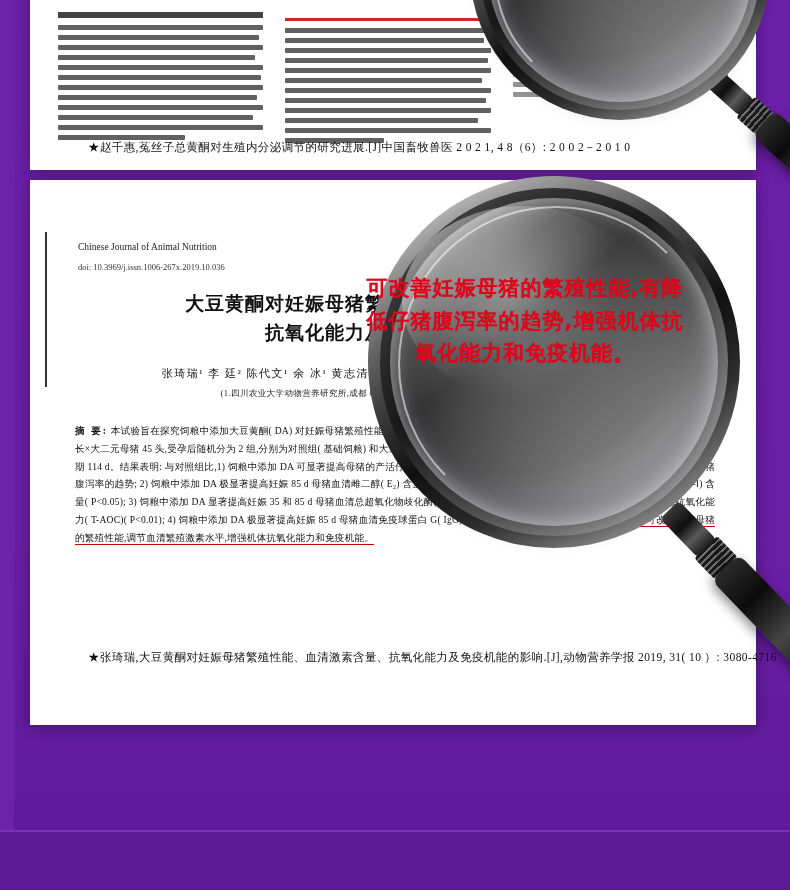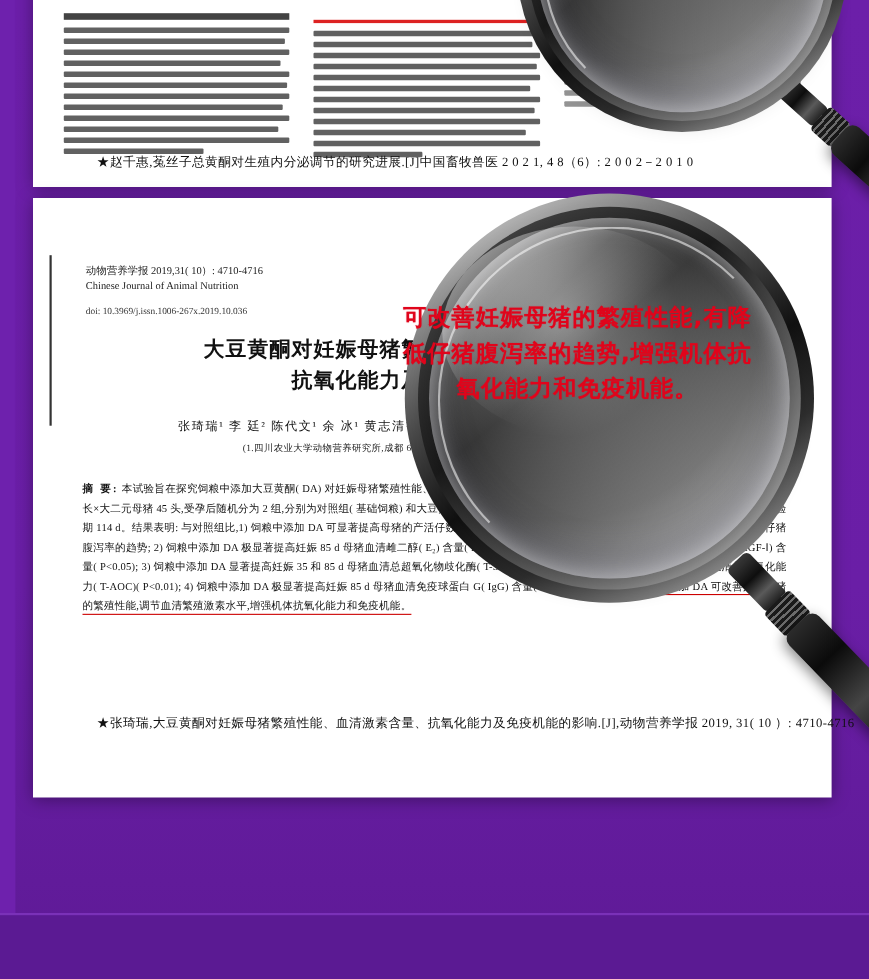--- a/index.html
+++ b/index.html
@@ -332,40 +332,39 @@
     </div>
   </div>
 </div>
 
 <div class="citation citation-1">★赵千惠,菟丝子总黄酮对生殖内分泌调节的研究进展.[J]中国畜牧兽医 2 0 2 1, 4 8（6）: 2 0 0 2－2 0 1 0</div>
 
 <div class="sheet sheet-main"></div>
 <div class="side-rule"></div>
 
 <div class="article">
-  <div class="journal-line">动物营养学报 2019,31( 10）: 4710-4716</div>
   <div class="journal-line">Chinese Journal of Animal Nutrition</div>
   <div class="doi-line">doi: 10.3969/j.issn.1006-267x.2019.10.036</div>
 
   <div class="art-title">
     <span>大豆黄酮对妊娠母猪繁殖性能、血清激素含量、</span>
     <span class="l2">抗氧化能力及免疫机能的影响</span>
   </div>
 
   <div class="authors">张琦瑞¹  李  廷²  陈代文¹  余  冰¹  黄志清¹  郑  萍¹  虞  洁¹  罗玉衡¹  毛湘冰¹  罗钧秋¹  何  军¹</div>
   <div class="affil">(1.四川农业大学动物营养研究所,成都 611130; 2.四川省正生物饲料有限公司,成都 611130)</div>
 
   <div class="abstract">
     <b>摘  要:</b>
     <span>本试验旨在探究饲粮中添加大豆黄酮( DA) 对妊娠母猪繁殖性能、血清激素含量、抗氧化能力及免疫机能的影响。选取 3～5 胎、体重相近的长×大二元母猪 45 头,受孕后随机分为 2 组,分别为对照组( 基础饲粮) 和大豆黄酮组( 基础饲粮+200 mg/kg DA),每组重复 3 个,每个重复 1 头母猪。试验期 114 d。结果表明: 与对照组比,1) 饲粮中添加 DA 可显著提高母猪的产活仔数和窝平均活仔重,显著提高仔猪断奶窝重和窝增重( P&lt;0.05),有降低仔猪腹泻率的趋势; 2) 饲粮中添加 DA 极显著提高妊娠 85 d 母猪血清雌二醇( E₂) 含量( P&lt;0.01),显著提高妊娠 85 d 母猪血清胰岛素样生长因子-Ⅰ( IGF-Ⅰ) 含量( P&lt;0.05); 3) 饲粮中添加 DA 显著提高妊娠 35 和 85 d 母猪血清总超氧化物歧化酶( T-SOD) 活性( P&lt;0.05),极显著提高妊娠 85 d 母猪血清总抗氧化能力( T-AOC)( P&lt;0.01); 4) 饲粮中添加 DA 极显著提高妊娠 85 d 母猪血清免疫球蛋白 G( IgG) 含量( P&lt;0.01)。由此可见,</span>
     <span class="underline-red">饲粮中添加 DA 可改善妊娠母猪的繁殖性能,调节血清繁殖激素水平,增强机体抗氧化能力和免疫机能。</span>
   </div>
 </div>
 
-<div class="citation citation-2">★张琦瑞,大豆黄酮对妊娠母猪繁殖性能、血清激素含量、抗氧化能力及免疫机能的影响.[J],动物营养学报 2019, 31( 10 ）: 4710-4716</div>
+<div class="citation citation-2">★张琦瑞,大豆黄酮对妊娠母猪繁殖性能、血清激素含量、抗氧化能力及免疫机能的影响.[J],动物营养学报 2019, 31( 10 ）: 3080-4716</div>
 
 <div class="mag mag1">
   <div class="mag1-handle-wrap">
     <div class="mag-neck"></div>
     <div class="mag-grip"></div>
     <div class="mag-handle"></div>
   </div>
   <div class="mag-rim"></div>
   <div class="mag-rim-inner"></div>
   <div class="mag-lens"></div>

